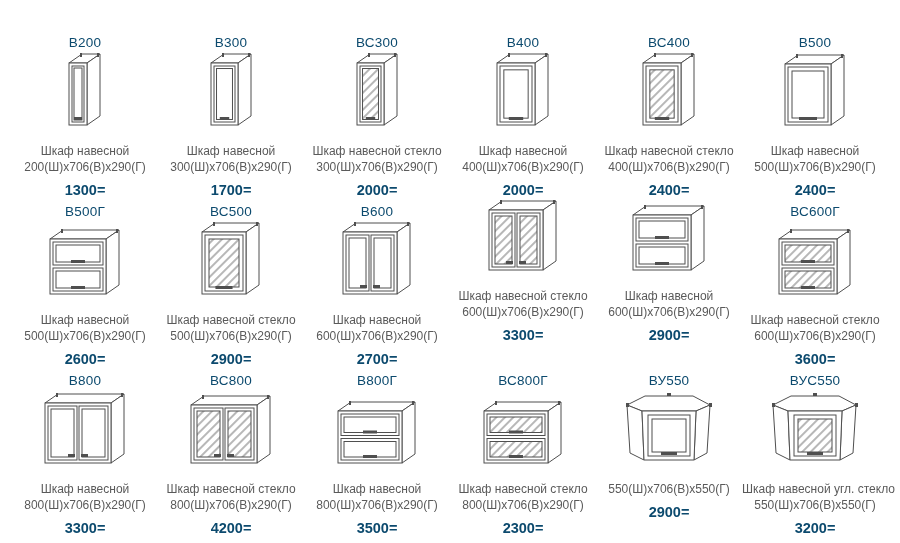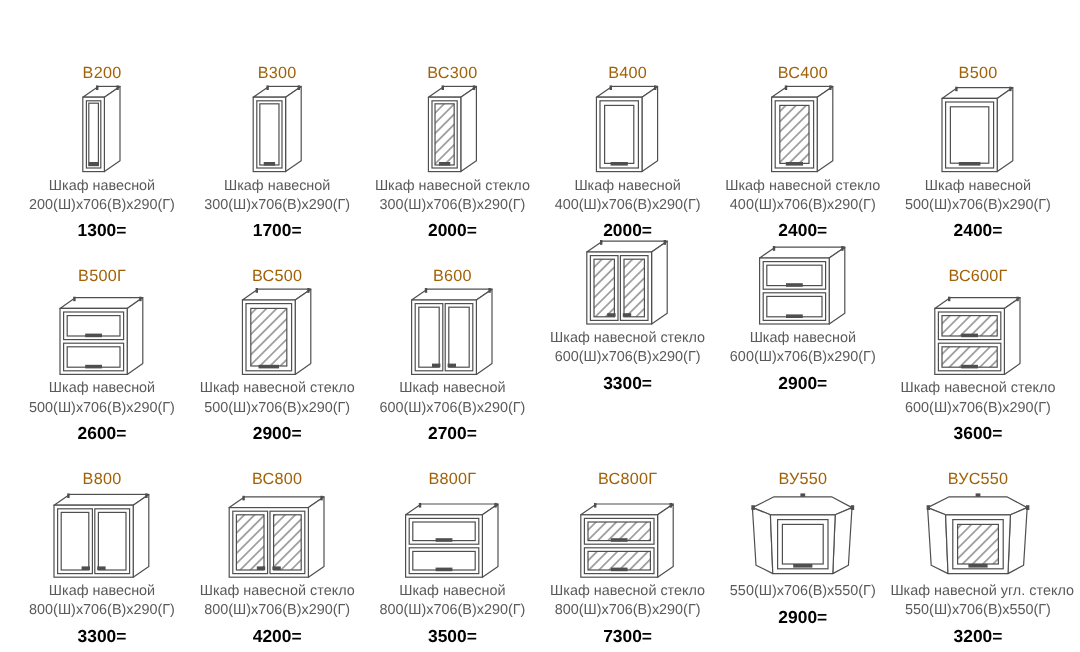--- a/index.html
+++ b/index.html
@@ -7,25 +7,25 @@
     width:900px;height:543px;background:#ffffff;overflow:hidden;
     font-family:"Liberation Sans", sans-serif;
   }
   .grid{
     display:grid;
     grid-template-columns:repeat(6,146px);
     justify-content:center;
     padding-top:26px;
   }
   .cell{height:169px;text-align:center;}
-  .code{margin-top:27px;font-size:13.5px;color:#a16207;letter-spacing:.2px;}
+  .code{margin-top:9px;font-size:13.5px;color:#0c4a6e;letter-spacing:.2px;}
   .fig{height:74px;display:flex;align-items:flex-end;justify-content:center;margin-top:3px;}
-  .desc{margin-top:1px;font-size:12px;line-height:16px;color:#5a5a5a;}
+  .desc{margin-top:16px;font-size:12px;line-height:16px;color:#5a5a5a;}
   .desc div{white-space:nowrap;}
-  .price{margin-top:7px;font-size:14.5px;font-weight:700;color:#000000;}
+  .price{margin-top:7px;font-size:14.5px;font-weight:700;color:#0c4a6e;}
   svg{display:block;}
 </style>
 </head>
 <body>
 
 <svg width="0" height="0" style="position:absolute" aria-hidden="true">
   <defs>
     <pattern id="hatch" patternUnits="userSpaceOnUse" width="6" height="6" patternTransform="rotate(45)">
       <line x1="3" y1="0" x2="3" y2="6" stroke="#707070" stroke-width="1"></line>
     </pattern>
@@ -385,21 +385,21 @@
           <rect x="4" y="37.5" width="58" height="21.5" fill="#fff" stroke="#4f4f4f" stroke-width="1"></rect>
           <rect x="7" y="40.5" width="52" height="15.5" fill="url(#hatch)" stroke="#4f4f4f" stroke-width="1"></rect>
           <rect x="26" y="29.5" width="14" height="3" fill="#4f4f4f"></rect>
           <rect x="26" y="54" width="14" height="3" fill="#4f4f4f"></rect>
         </svg>
       </div>
     <div class="desc">
       <div>Шкаф навесной стекло</div>
       <div>800(Ш)х706(В)х290(Г)</div>
     </div>
-    <div class="price">7300=</div>
+    <div class="price">2300=</div>
   </div>
 
   <div class="cell">
     <div class="code">ВУ550</div>
     <div class="fig">
         <svg width="86" height="72">
           <polygon points="1,12 19,3 67,3 84,12 70,18 16,18" fill="#fff" stroke="#4f4f4f" stroke-width="1" stroke-linejoin="round"></polygon>
           <polygon points="1,12 16,18 18,67 4,60" fill="#fff" stroke="#4f4f4f" stroke-width="1" stroke-linejoin="round"></polygon>
           <polygon points="84,12 70,18 68,67 81,60" fill="#fff" stroke="#4f4f4f" stroke-width="1" stroke-linejoin="round"></polygon>
           <polygon points="16,18 70,18 68,67 18,67" fill="#fff" stroke="#4f4f4f" stroke-width="1" stroke-linejoin="round"></polygon>

